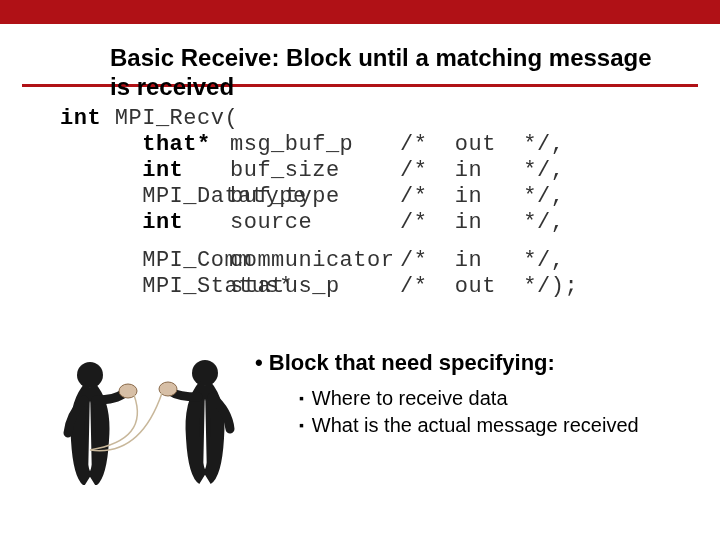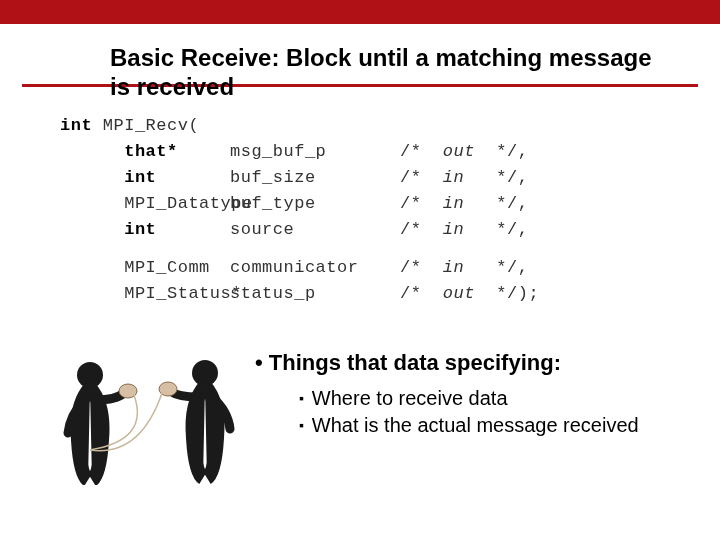--- a/index.html
+++ b/index.html
@@ -27,32 +27,32 @@
     position: absolute;
     top: 44px; left: 110px;
     width: 560px;
     font-size: 24px;
     font-weight: bold;
     color: #000;
     line-height: 1.2;
   }
   .code-block {
     position: absolute;
-    top: 116px; left: 60px;
+    top: 106px; left: 60px;
     font-family: "Courier New", monospace;
-    font-size: 17px;
+    font-size: 22px;
     color: #333;
     letter-spacing: 0.5px;
   }
   .code-row { height: 26px; white-space: pre; }
   .c-type { display: inline-block; width: 170px; }
   .c-name { display: inline-block; width: 170px; }
   .c-comment { display: inline-block; }
   .bold { font-weight: bold; color: #000; }
-  .italic { font-style: italic; }
+  .italic { }
   .gap { height: 12px; }
 
   .bullets {
     position: absolute;
     top: 350px; left: 255px;
     width: 440px;
   }
   .b-main {
     font-size: 22px;
     font-weight: bold;
@@ -113,16 +113,16 @@
     <path d="M148 52 Q128 52 120 46" stroke="#1a1a1a" stroke-width="9" fill="none" stroke-linecap="round"></path>
 
     <ellipse cx="78" cy="46" rx="9" ry="7" fill="#d7bfa6" stroke="#8a6a4a" stroke-width="1"></ellipse>
     <ellipse cx="118" cy="44" rx="9" ry="7" fill="#d7bfa6" stroke="#8a6a4a" stroke-width="1"></ellipse>
 
     <path d="M84 50 Q100 95 40 105 Q90 112 112 48" stroke="#c8b79a" stroke-width="1.5" fill="none"></path>
   </svg>
 </div>
 
 <div class="bullets">
-  <div class="b-main">Things that data specifying:</div>
+  <div class="b-main">Block that need specifying:</div>
   <div class="b-sub">Where to receive data</div>
   <div class="b-sub">What is the actual message received</div>
 </div>
 
 </body></html>

